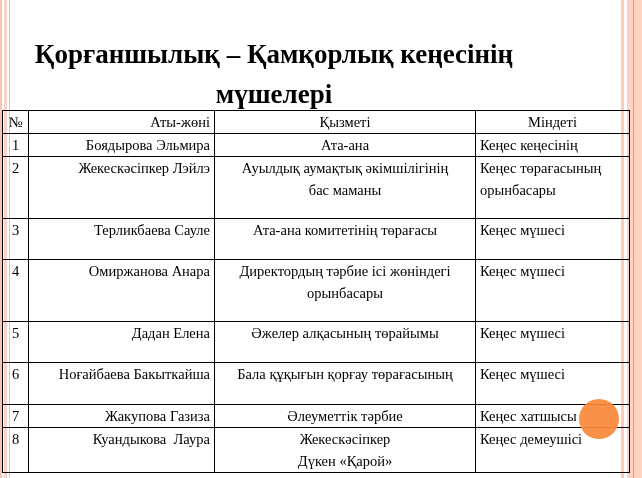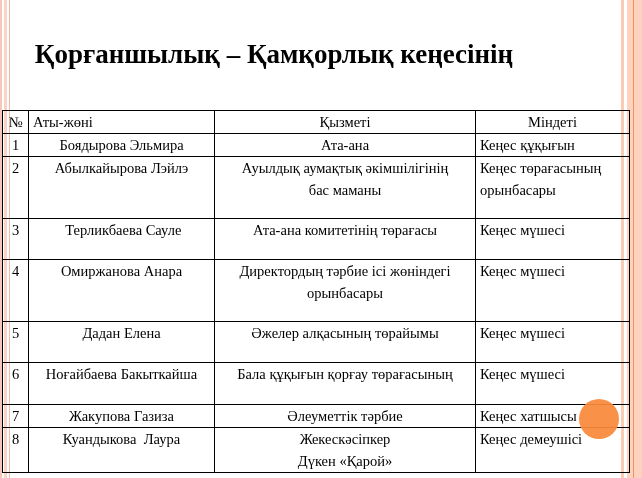--- a/index.html
+++ b/index.html
@@ -28,21 +28,21 @@
     table.members {
       position: absolute; left: 2px; top: 110px;
       border-collapse: collapse; table-layout: fixed;
       width: 626px; font-size: 14.5px;
     }
     table.members td, table.members th {
       border: 1.5px solid #000; padding: 0 4px; vertical-align: top;
       font-weight: normal; line-height: 22px; overflow: hidden;
     }
     .c-no { width: 17px; text-align: center; }
-    .c-name { width: 177px; text-align: center; }
+    .c-name { width: 177px; text-align: right; }
     .c-pos { width: 252px; text-align: center; margin-top: 12px; }
     .c-role { width: 145px; }
     th.c-no { padding: 0; }
 
     .cursor-dot {
       position: absolute; left: 579px; top: 399px; width: 40px; height: 40px;
       border-radius: 50%; background: #f98a3a; opacity: 0.93;
     }
   </style>
 </head>
@@ -50,47 +50,48 @@
 
 <div class="stripe l1"></div>
 <div class="stripe l2"></div>
 <div class="stripe l3"></div>
 <div class="stripe r1"></div>
 <div class="stripe r2"></div>
 <div class="stripe r3"></div>
 
 <div class="title">
   <div>Қорғаншылық – Қамқорлық кеңесінің</div>
+  <div>мүшелері</div>
 </div>
 
 <table class="members">
   <thead>
     <tr style="height:22px">
       <th class="c-no">№</th>
-      <th class="c-name" style="text-align:left">Аты-жөні</th>
+      <th class="c-name" style="text-align:right">Аты-жөні</th>
       <th class="c-pos">Қызметі</th>
       <th class="c-role">Міндеті</th>
     </tr>
   </thead>
   <tbody id="rows">
       <tr style="height: 23px;">
         <td class="c-no">1</td>
         <td class="c-name" style="white-space:pre">Боядырова Эльмира</td>
         <td class="c-pos">
           <div>Ата-ана</div>
           <div></div>
         </td>
         <td class="c-role">
-          <div>Кеңес құқығын</div>
+          <div>Кеңес кеңесінің</div>
           <div></div>
         </td>
       </tr>
       <tr style="height: 62px;">
         <td class="c-no">2</td>
-        <td class="c-name" style="white-space:pre">Абылкайырова Лэйлэ</td>
+        <td class="c-name" style="white-space:pre">Жекескәсіпкер Лэйлэ</td>
         <td class="c-pos">
           <div>Ауылдық аумақтық әкімшілігінің</div>
           <div>бас маманы</div>
         </td>
         <td class="c-role">
           <div>Кеңес төрағасының</div>
           <div>орынбасары</div>
         </td>
       </tr>
       <tr style="height: 41px;">

